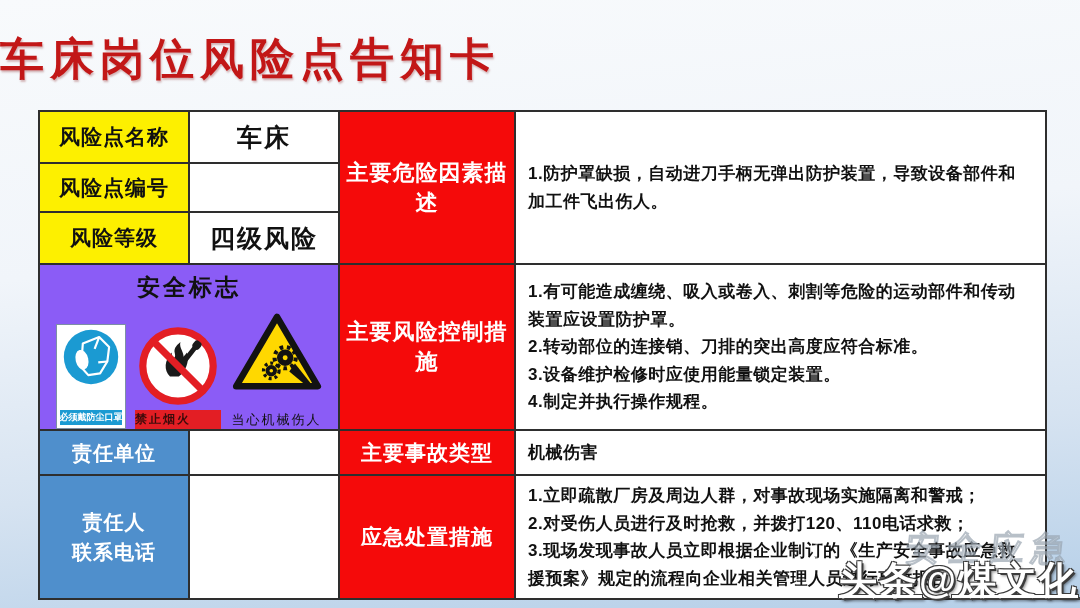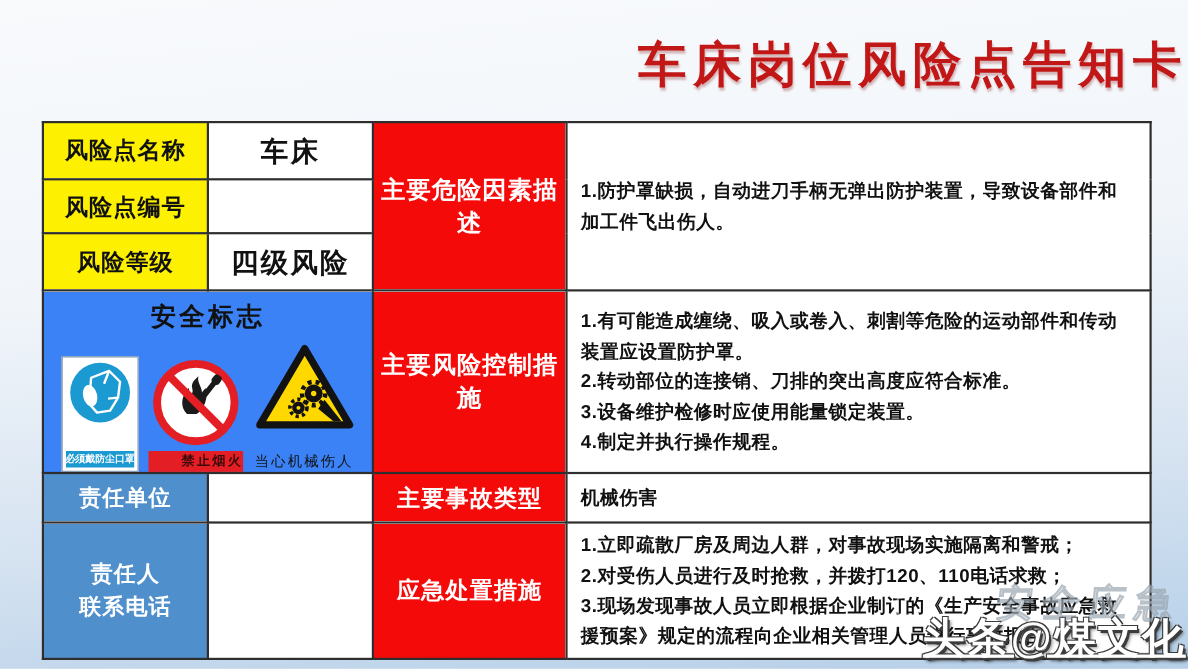--- a/index.html
+++ b/index.html
@@ -9,21 +9,21 @@
     overflow: hidden;
   }
   .page {
     position: relative;
     width: 1080px; height: 608px;
     background: linear-gradient(175deg, #f8fafc 0%, #f1f5fa 40%, #d6e3f1 72%, #b5cfe8 100%);
     overflow: hidden;
   }
   .title {
     position: absolute; top: 30px; left: 0; width: 100%;
-    text-align: right;
+    text-align: left;
     font-size: 44px; font-weight: 900; letter-spacing: 6px;
     color: #c21717;
     text-shadow: 1px 2px 2px rgba(130,20,20,.30);
   }
   table.risk-table {
     position: absolute; left: 38px; top: 110px;
     width: 1007px; table-layout: fixed;
     border-collapse: collapse;
     background: #ffffff;
   }
@@ -45,21 +45,21 @@
     font-size: 20px; font-weight: 900; text-align: center; letter-spacing: 1px;
     white-space: pre-line; line-height: 1.5;
   }
   td.c-body {
     background: #ffffff; color: #111;
     font-size: 17px; font-weight: 700; line-height: 1.62;
     padding: 6px 12px; vertical-align: middle;
     white-space: pre-line; letter-spacing: 0.5px;
   }
   
-  td.signs-cell { background: #3b82f6; vertical-align: top; }
+  td.signs-cell { background: #8b5cf6; vertical-align: top; }
   .signs-title {
     margin-top: 7px; text-align: center;
     font-size: 23px; font-weight: 900; color: #111; letter-spacing: 3px;
   }
   .signs-row {
     margin-top: 9px;
     display: flex; justify-content: space-evenly; align-items: flex-end;
     padding: 0 6px;
   }
   .sign { display: flex; flex-direction: column; align-items: center; }
@@ -68,21 +68,21 @@
     padding: 3px 3px 3px 3px; display: flex; flex-direction: column; align-items: center; gap: 22px;
   }
   .band-blue {
     margin-top: 2px; background: #1b9ad2; color: #ffffff;
     font-size: 9px; font-weight: 700; line-height: 15px;
     width: 62px; text-align: center; white-space: nowrap;
   }
   .band-red {
     margin-top: 4px; background: #e31e24; color: #3d0b0b;
     font-size: 12px; font-weight: 900; line-height: 19px; letter-spacing: 2px;
-    width: 86px; text-align: right;
+    width: 86px; text-align: left;
   }
   .label-plain {
     margin-top: 19px; color: #111;
     font-size: 13px; font-weight: 400; letter-spacing: 2px; line-height: 18px;
     white-space: nowrap;
   }
   
   .wm-back {
     position: absolute; right: 6px; bottom: 36px;
     font-size: 34px; font-weight: 900; letter-spacing: 8px;

